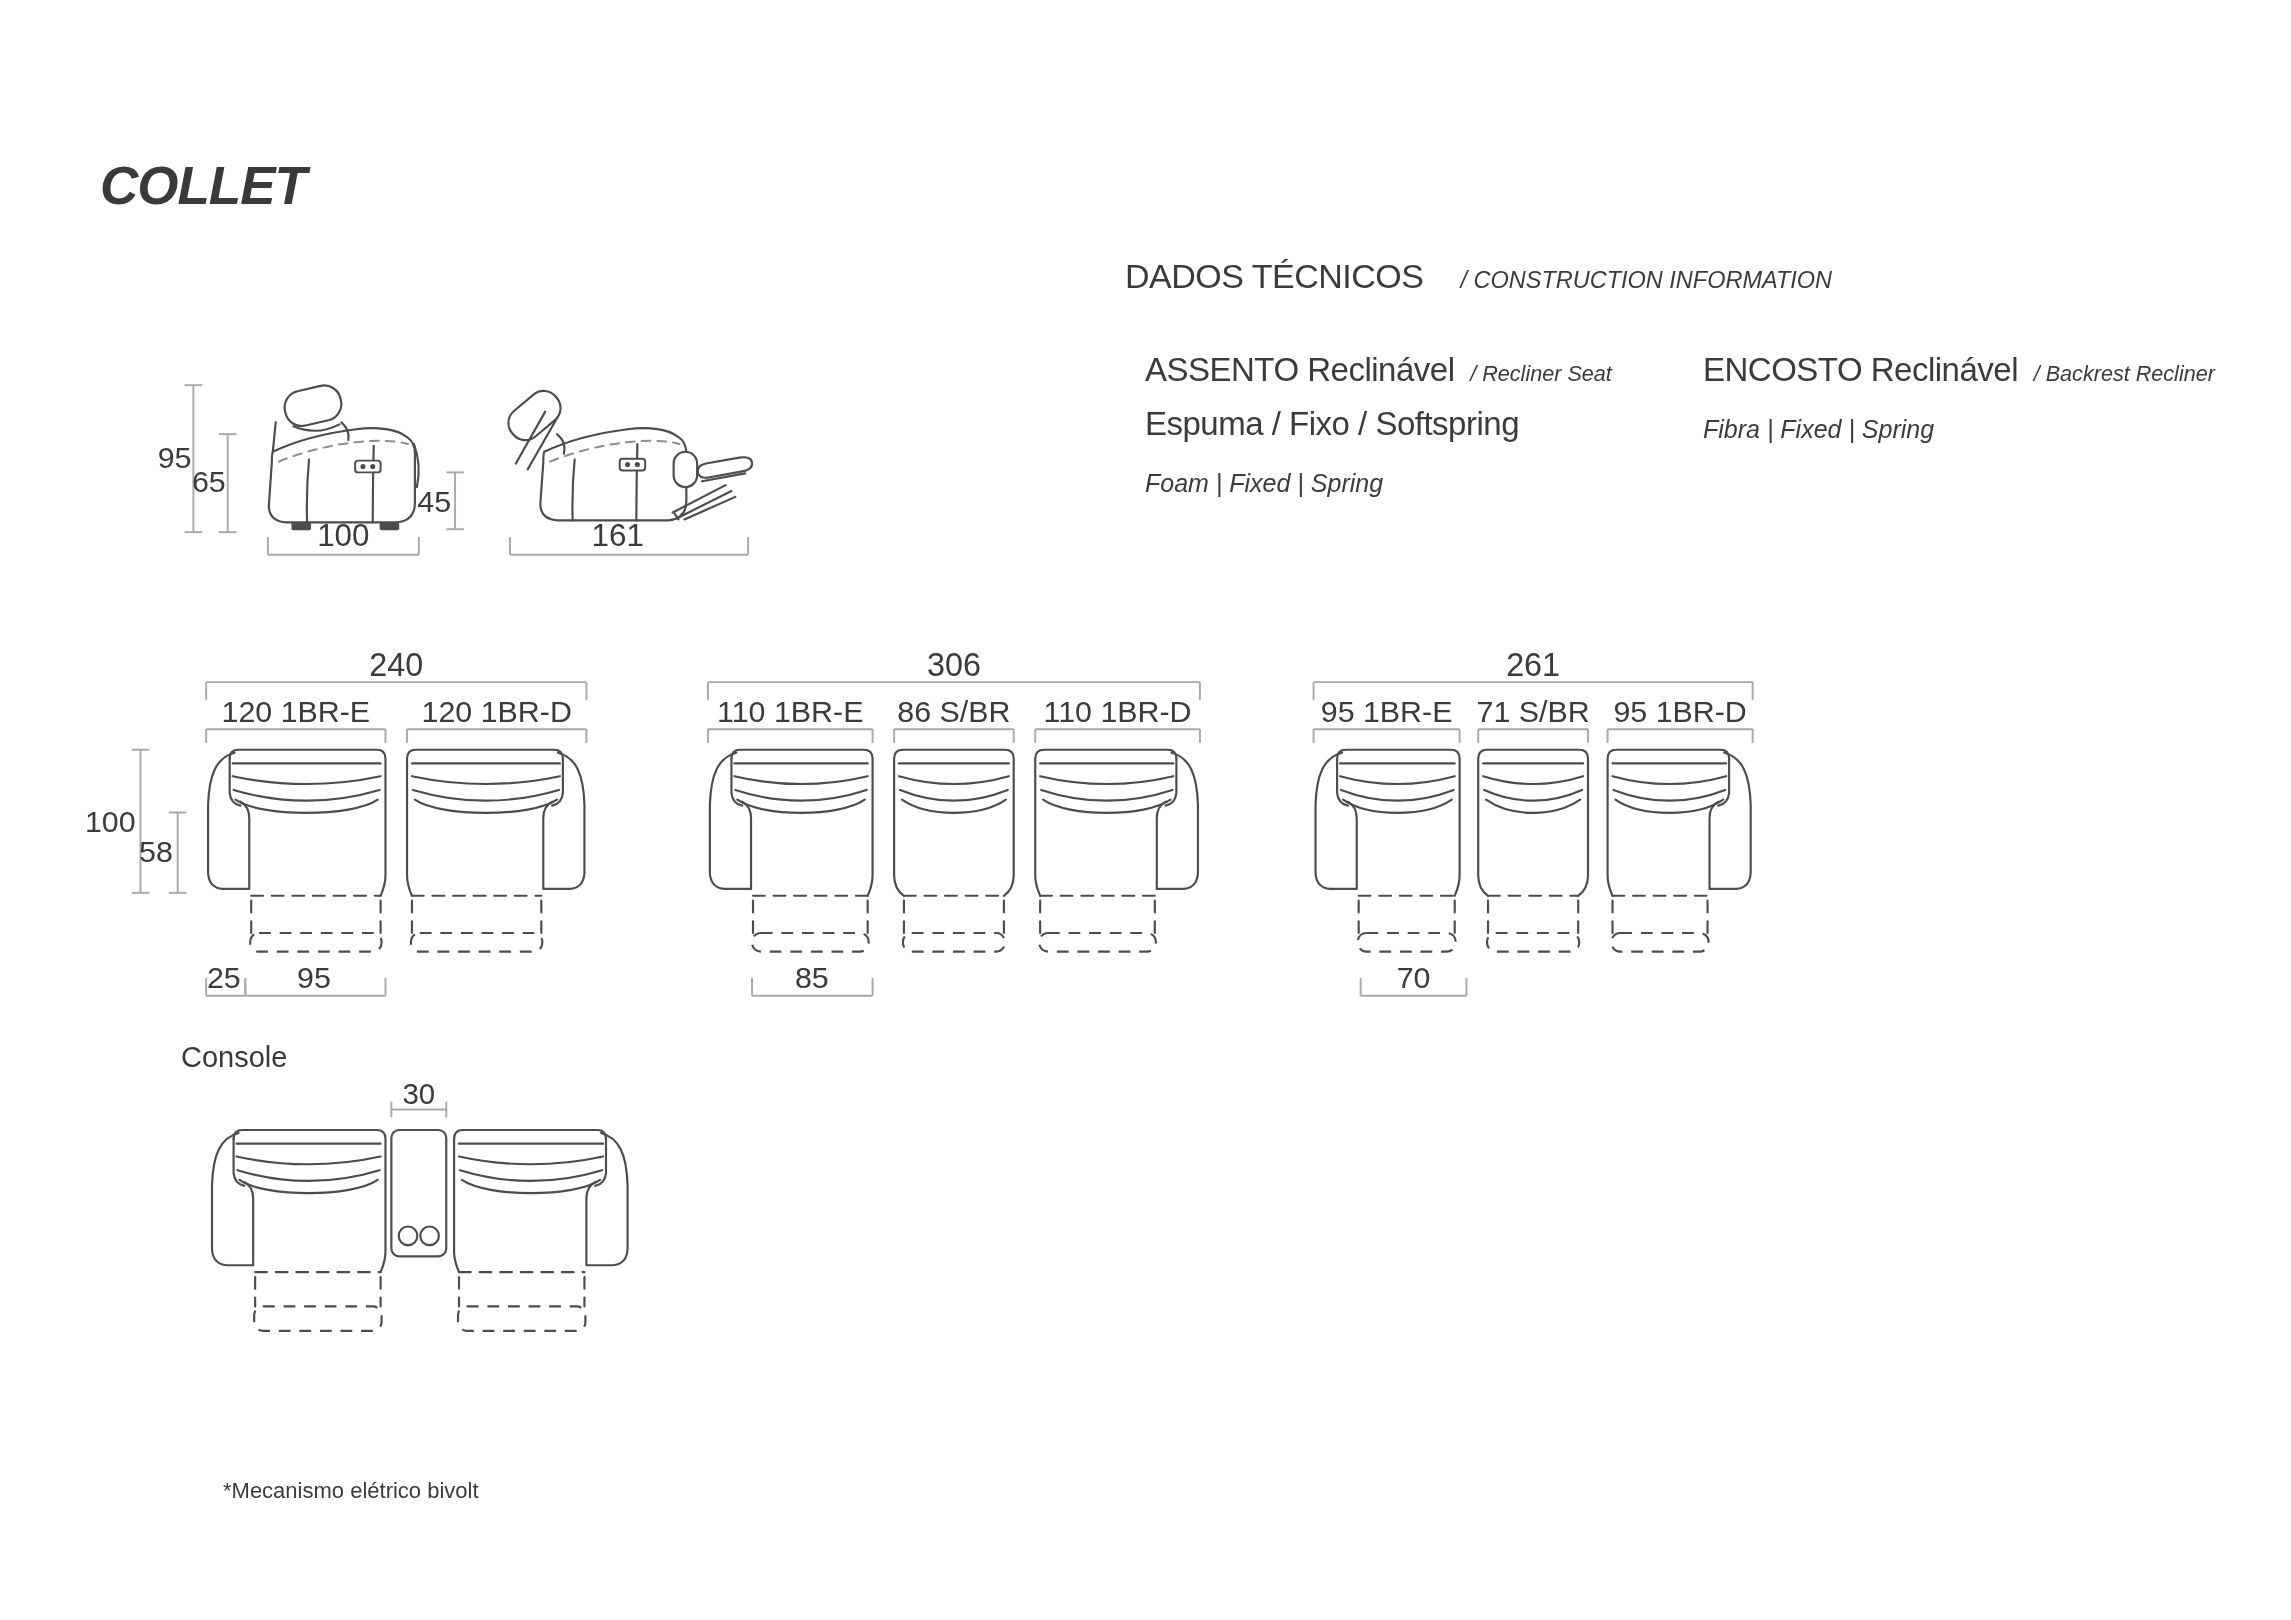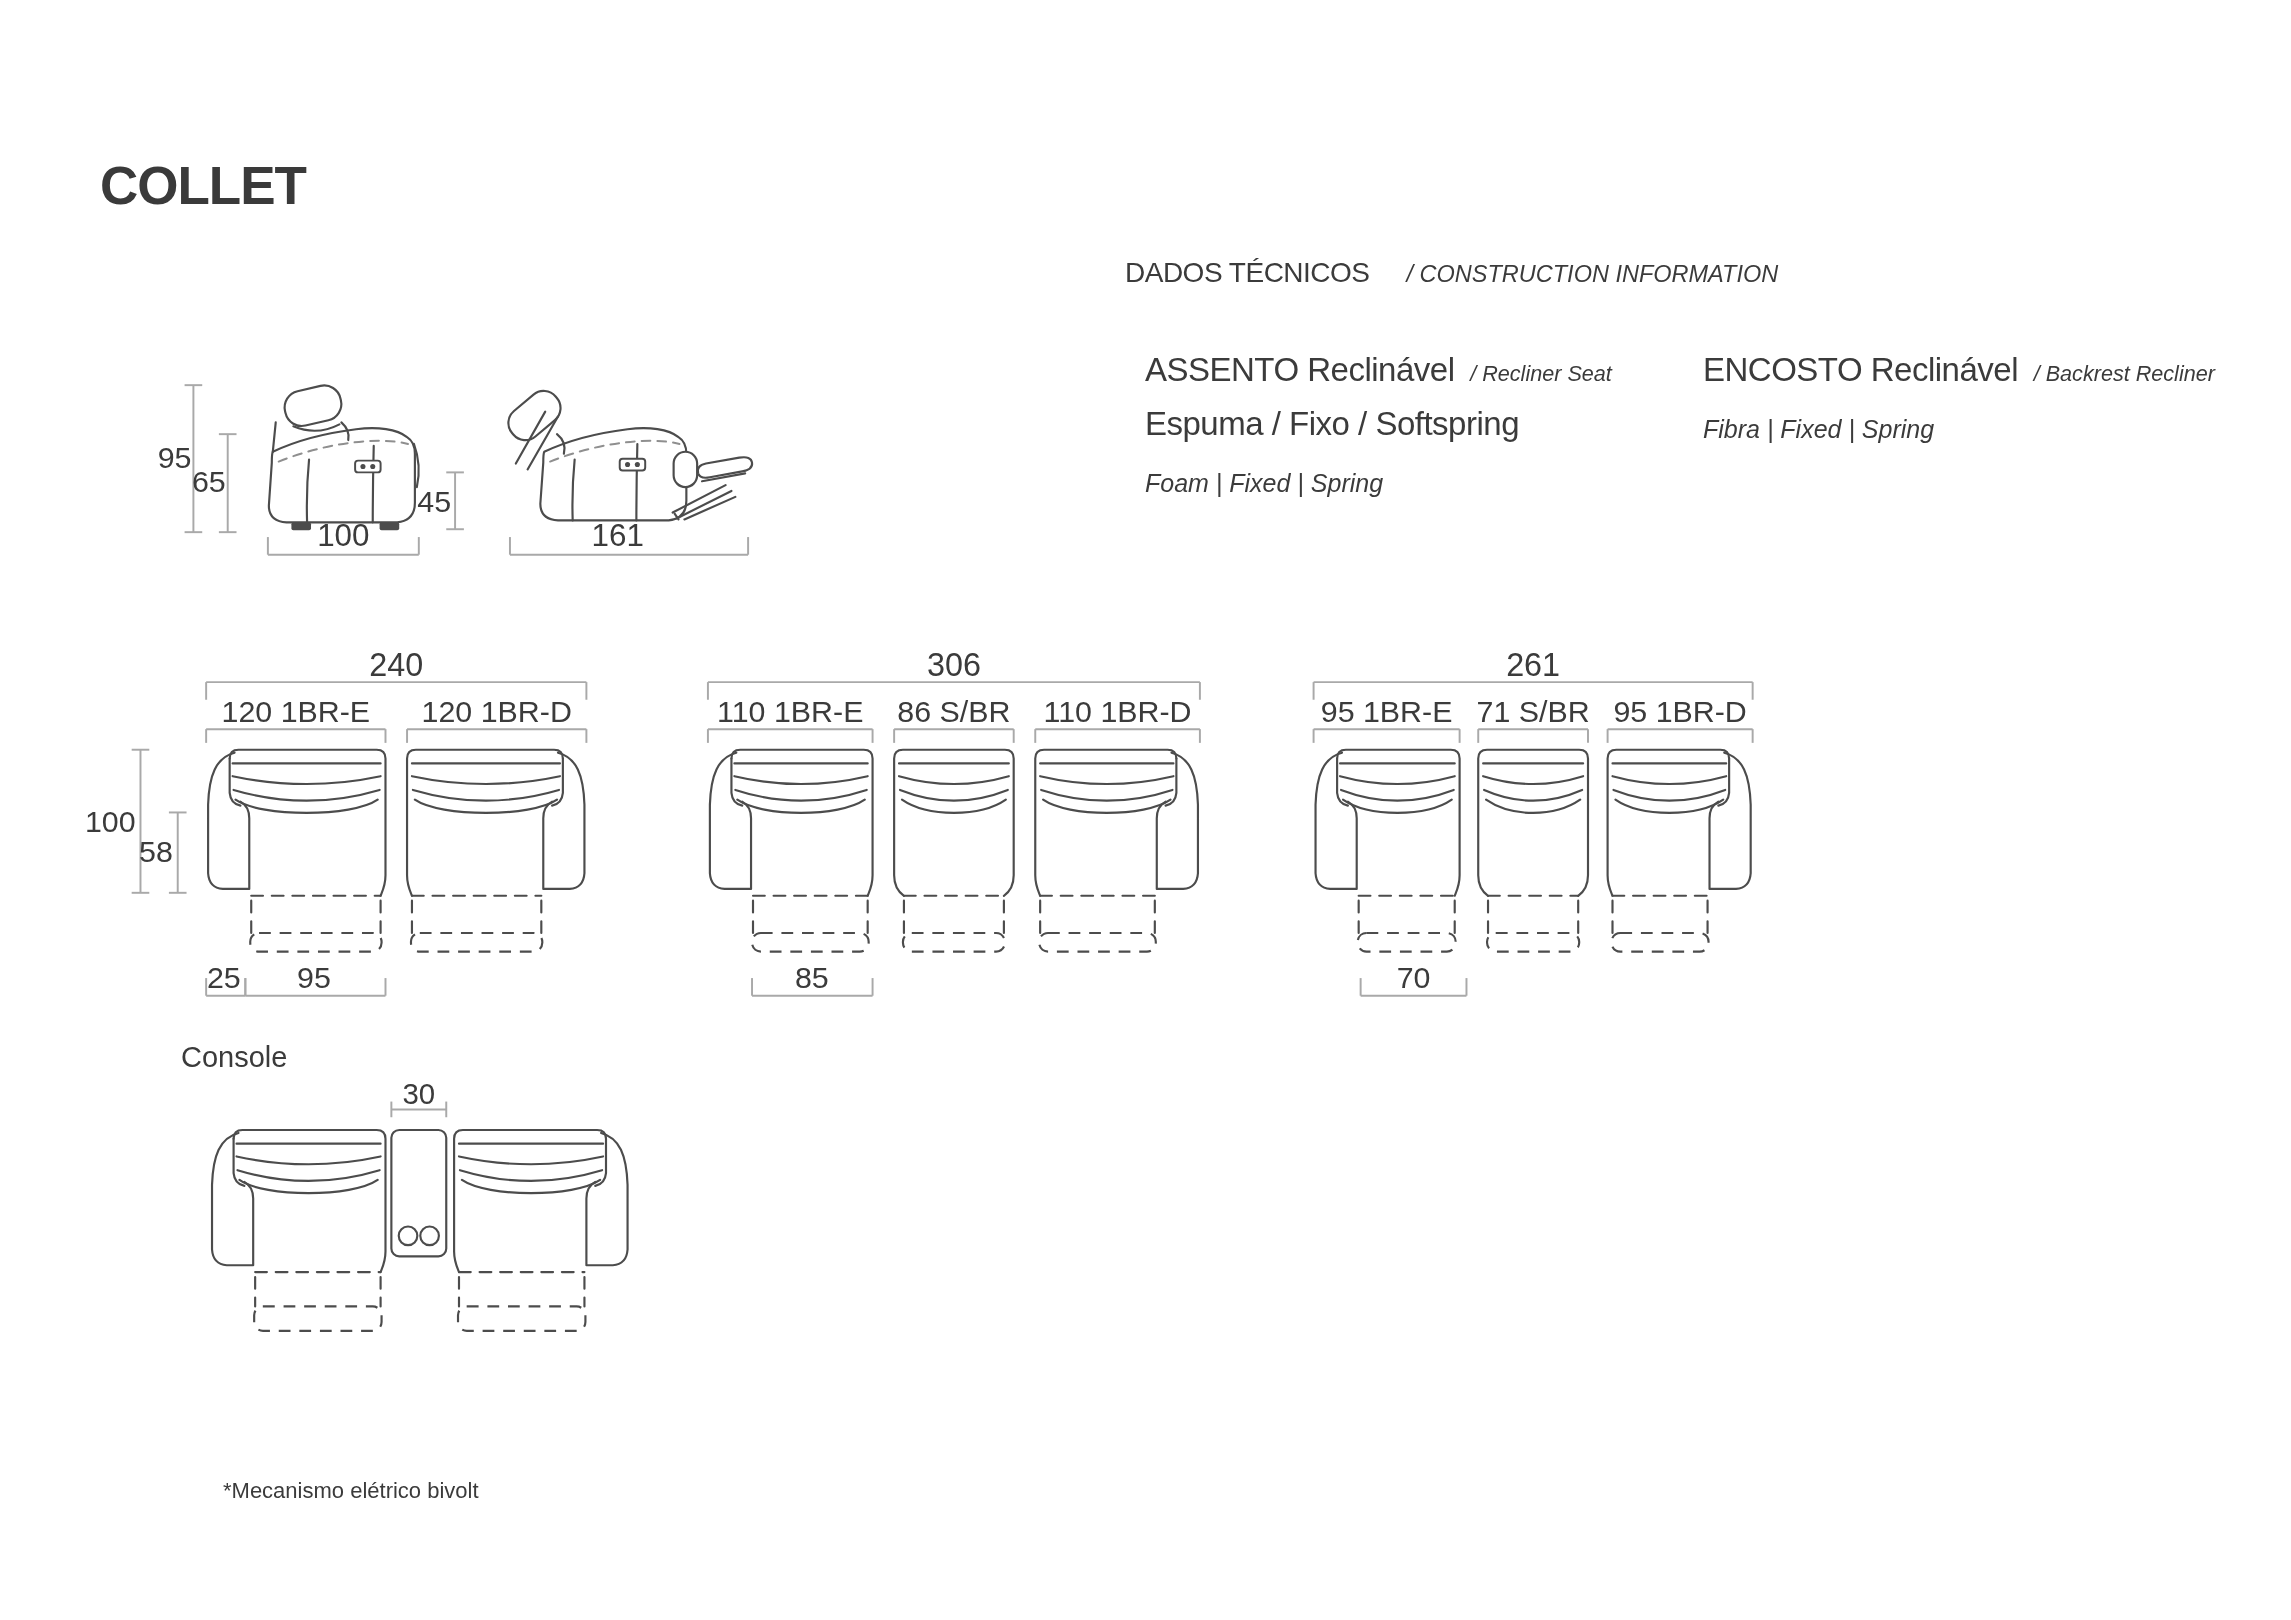--- a/index.html
+++ b/index.html
@@ -5,24 +5,24 @@
   html,body{margin:0;padding:0;background:#ffffff;}
   body{
     width:2292px;height:1620px;position:relative;overflow:hidden;
     font-family:"Liberation Sans", sans-serif;color:#3b3b3b;
   }
   .sheet{position:absolute;left:0;top:0;width:2292px;height:1620px;background:#fff;}
   #diagram{position:absolute;left:0;top:0;}
   #diagram text{font-family:"Liberation Sans", sans-serif;}
   .product-title{
     position:absolute;left:100px;top:155px;font-size:53px;font-weight:700;
-    color:#3a3a3a;letter-spacing:-1px;
+    color:#3a3a3a;letter-spacing:-1px;font-style:italic;
   }
   .tech-header{position:absolute;left:1125px;top:257px;display:flex;align-items:baseline;gap:37px;white-space:nowrap;}
-  .tech-header .pt{font-size:28px;letter-spacing:-0.5px;color:#3b3b3b;}
+  .tech-header .pt{font-size:34px;letter-spacing:-0.5px;color:#3b3b3b;}
   .tech-header .en{font-size:23.5px;font-style:italic;letter-spacing:0px;}
   .spec{position:absolute;white-space:nowrap;}
   .spec .t{display:flex;align-items:baseline;gap:15.7px;}
   .spec .t .pt{font-size:33px;letter-spacing:-0.5px;}
   .spec .t .en{font-size:21.6px;font-style:italic;}
   .spec .line-pt{font-size:33px;margin-top:16px;letter-spacing:-0.5px;}
   .spec .line-en{font-size:25px;font-style:italic;margin-top:26px;}
   .spec.seat{left:1145px;top:351px;}
   .spec.back{left:1703px;top:351px;}
   .console-label{position:absolute;left:181px;top:1041px;font-size:29px;text-align:right;}

